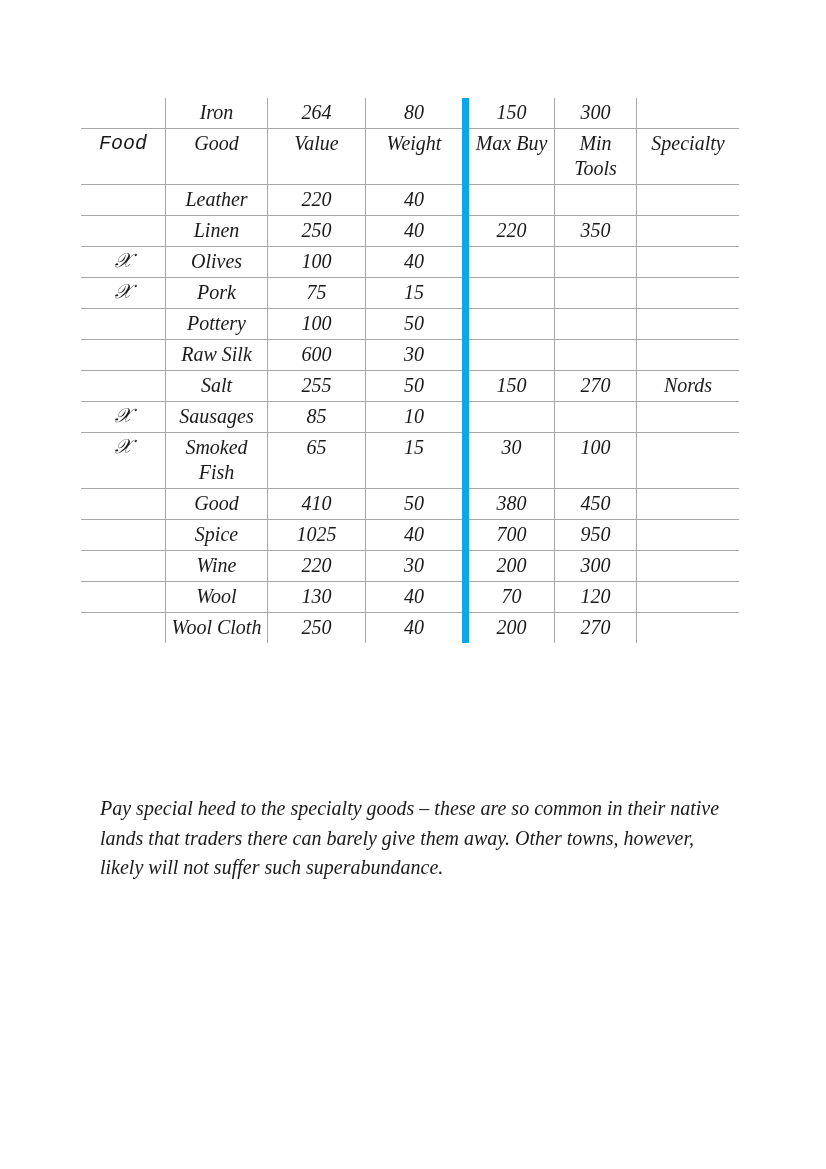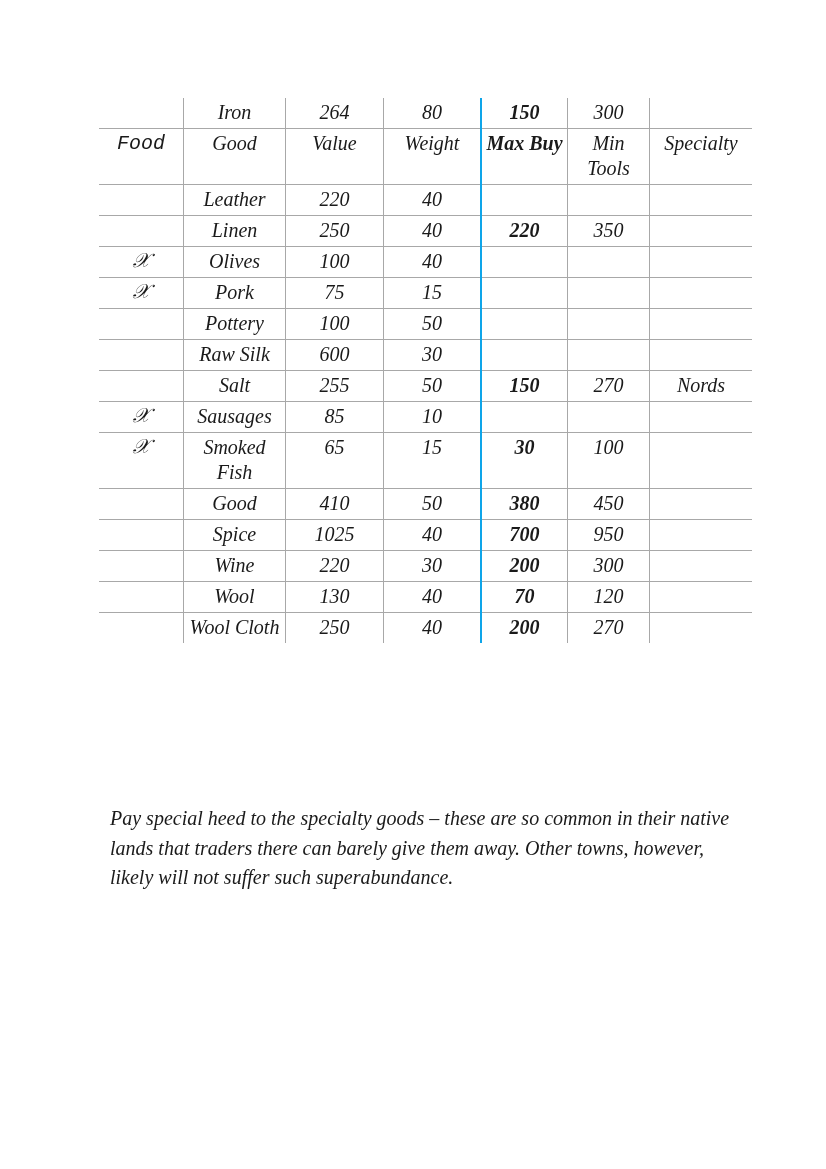--- a/index.html
+++ b/index.html
@@ -1,31 +1,31 @@
 <!DOCTYPE html>
 <html><head>
 <meta charset="utf-8">
 <style>
   html, body { margin: 0; padding: 0; background: #ffffff; }
   body { width: 826px; height: 1169px; position: relative; overflow: hidden;
          font-family: "Liberation Serif", "DejaVu Serif", serif; font-style: italic; color: #1a1a1a; }
-  table.goods { position: absolute; left: 99px; top: 98px; border-collapse: collapse; font-size: 20px; }
+  table.goods { position: absolute; left: 81px; top: 98px; border-collapse: collapse; font-size: 20px; }
   table.goods td { padding: 2px 4px 3px 4px; vertical-align: top; text-align: center; line-height: 25px;
                    border-top: 1px solid #a8a8a8; }
   table.goods tr:first-child td { border-top: none; }
   td.c-food { width: 76px; font-family: Liberation Mono, monospace; }
   td.c-good { width: 93px; border-left: 1px solid #a8a8a8; }
   td.c-value { width: 89px; border-left: 1px solid #a8a8a8; }
   td.c-weight { width: 88px; border-left: 1px solid #a8a8a8; }
-  td.c-max { width: 77px; border-left: 2px solid #0ea5e9; font-weight: bold; }
+  td.c-max { width: 77px; border-left: 7px solid #0ea5e9; }
   td.c-min { width: 73px; border-left: 1px solid #a8a8a8; }
   td.c-spec { width: 94px; border-left: 1px solid #a8a8a8; margin-left: 28px; }
   td.left { text-align: left; padding-left: 8px; }
   .mark { font-family: "DejaVu Serif", serif; font-style: italic; font-size: 20px; }
-  p.note { position: absolute; left: 100px; top: 794px; width: 640px; margin: 10px;
+  p.note { position: absolute; left: 100px; top: 794px; width: 640px; margin: 0;
            font-size: 20px; line-height: 29.5px; }
 </style>
 </head>
 <body>
 
 <table class="goods">
   <tbody id="goods-body">
     <tr>
       <td class="c-food"></td>
       <td class="c-good">Iron</td>

